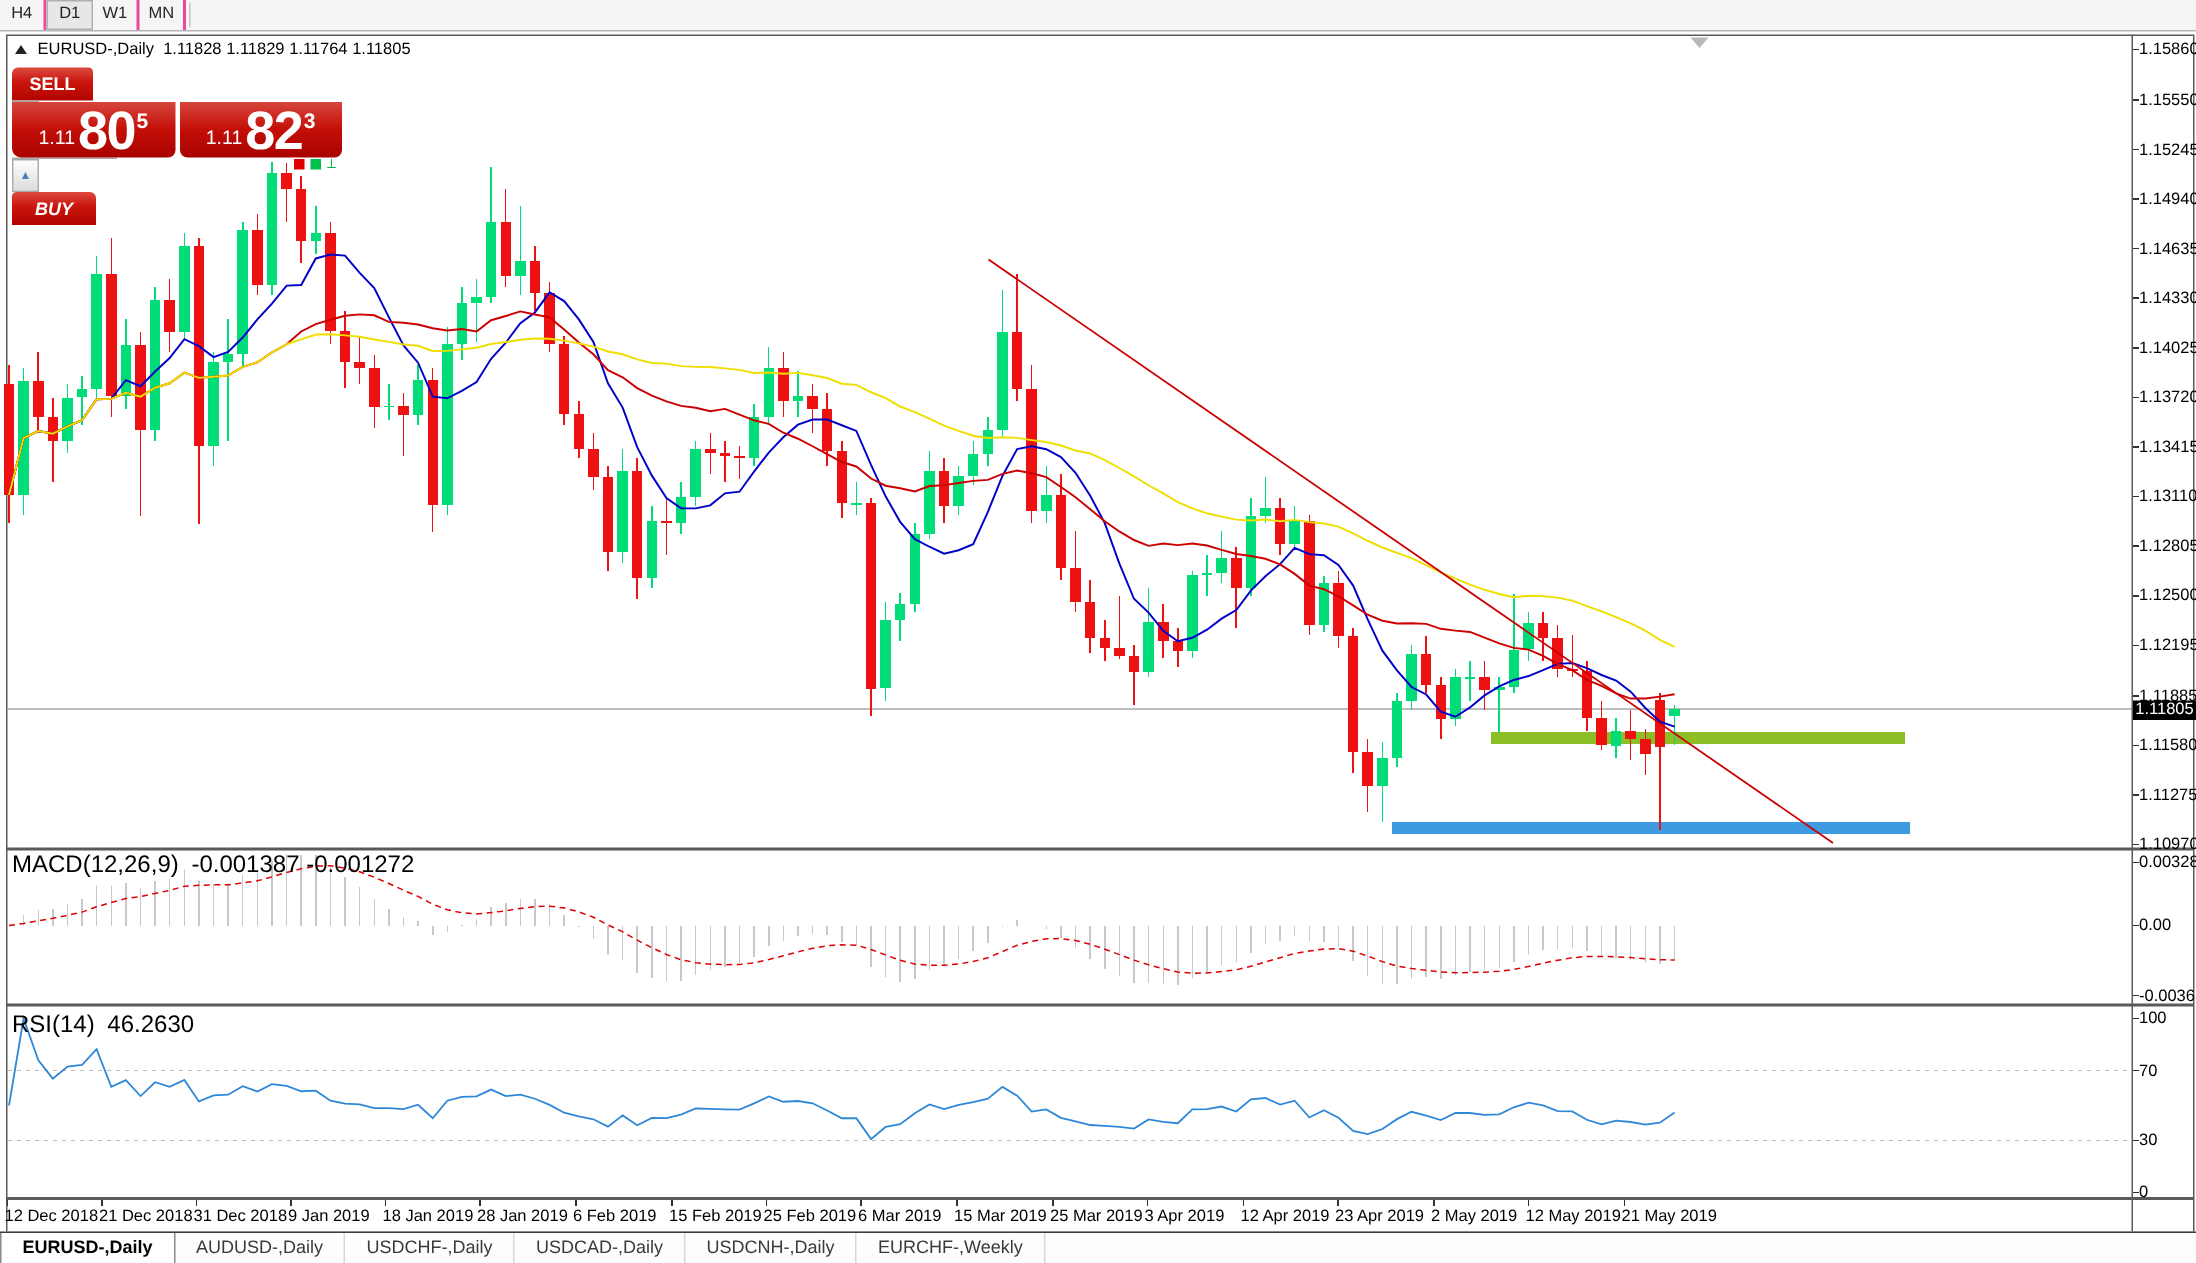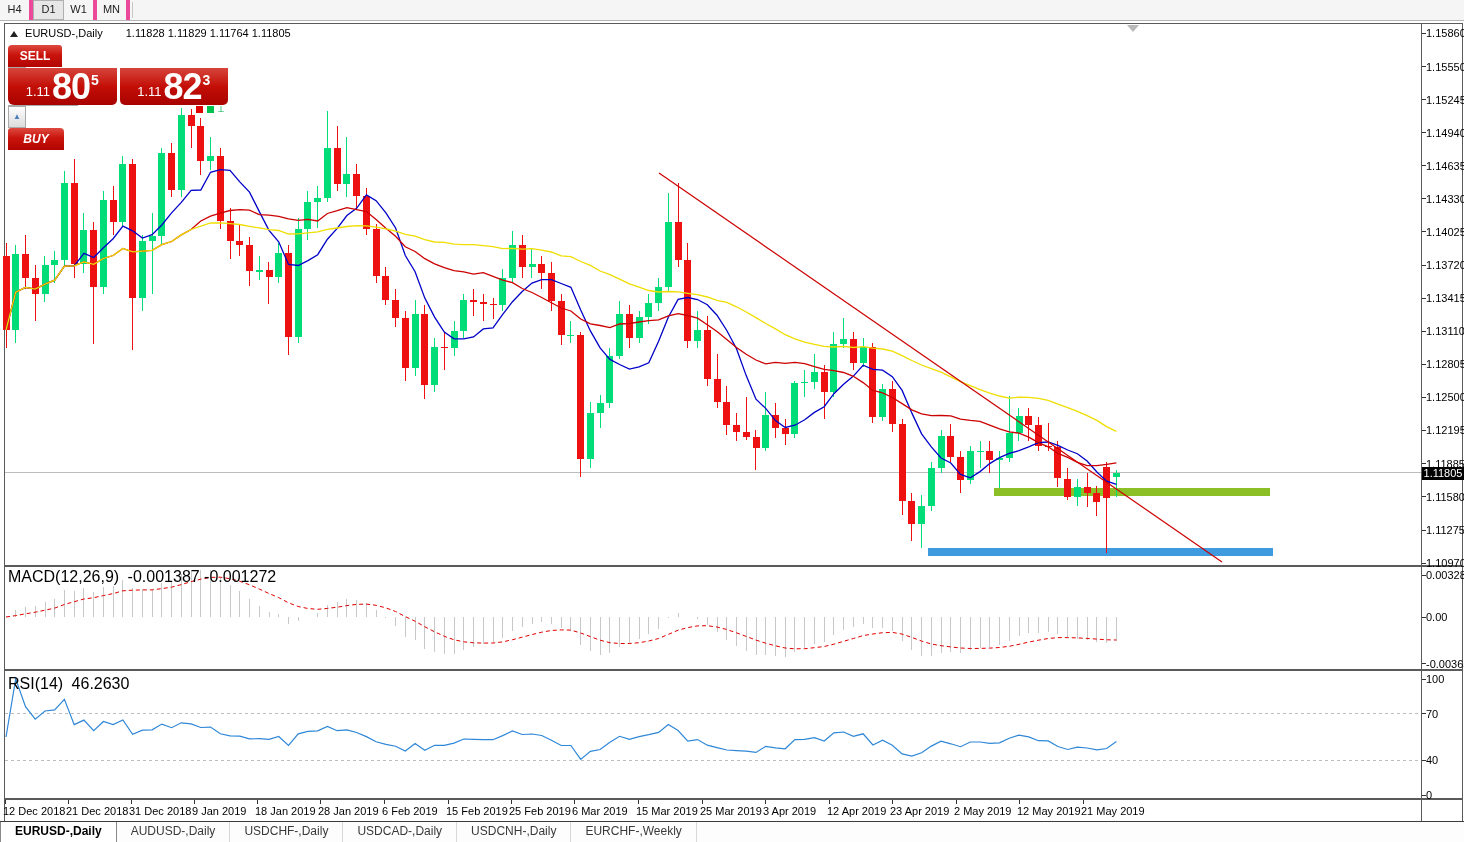--- a/index.html
+++ b/index.html
@@ -2,21 +2,21 @@
 <html><head>
 <meta charset="utf-8">
 <style>
   html,body{margin:0;padding:0;background:#fff;}
   #root{position:relative;width:1464px;height:842px;background:#fff;overflow:hidden;
         font-family:"Liberation Sans",sans-serif;-webkit-font-smoothing:antialiased;}
   
   .toolbar{position:absolute;left:0;top:0;width:1464px;height:20px;background:#f5f5f5;
            border-bottom:1px solid #b5b5b5;display:flex;align-items:stretch;z-index:6;}
   .tfbtn{width:29px;text-align:center;font-size:11px;color:#222;line-height:19px;cursor:default;
-         border-right:4px solid #ec4899;}
+         border-right:2px solid #ec4899;}
   .tfbtn.active{background:#e7e7e7;border:1px solid #b0b0b0;line-height:17px;}
   .tbsep{width:1px;background:#c6c6c6;margin:2px 2px;}
   
   .frame{position:absolute;left:4px;top:23px;width:1457px;height:797px;border:1px solid #5a5a5a;z-index:1;}
   .vaxis{position:absolute;left:1421px;top:23px;width:1px;height:798px;background:#5a5a5a;z-index:2;}
   .hdiv{position:absolute;left:4px;width:1458px;height:2px;background:#5a5a5a;z-index:2;}
   
   .title{position:absolute;left:10px;top:27px;font-size:11px;color:#000;z-index:5;white-space:nowrap;}
   .tri-up{display:inline-block;width:0;height:0;border-left:4px solid transparent;border-right:4px solid transparent;
           border-bottom:6px solid #222;margin-right:4px;}
@@ -474,21 +474,21 @@
       <line x1="829" y1="800" x2="829" y2="804" stroke="#333333"></line>
       <line x1="892" y1="800" x2="892" y2="804" stroke="#333333"></line>
       <line x1="956" y1="800" x2="956" y2="804" stroke="#333333"></line>
       <line x1="1019" y1="800" x2="1019" y2="804" stroke="#333333"></line>
       <line x1="1083" y1="800" x2="1083" y2="804" stroke="#333333"></line>
     </svg>
 
   <div class="title">
     <span class="tri-up"></span>
     <span>EURUSD-,Daily</span>
-    <span style="margin-left:20px">1.11828 1.11829 1.11764 1.11805</span>
+    <span style="margin-left:3px">1.11828 1.11829 1.11764 1.11805</span>
   </div>
 
   <div class="scrollmark"></div>
 
   <div class="ocp">
     <div class="ocp-row1">
       <div class="btn-red sellbtn">SELL</div>
       <div class="sp"></div>
       <div class="spinbtn"><span>▼</span></div>
       <input class="volbox" value="1.00" style="">
@@ -544,21 +544,21 @@
       <div class="axlbl" style="top:557px">1.10970</div>
     </div>
   <div id="macd-axis">
       <div class="axlbl" style="top:569px">0.003287</div>
       <div class="axlbl" style="top:611px">0.00</div>
       <div class="axlbl" style="top:658px">-0.003659</div>
     </div>
   <div id="rsi-axis">
       <div class="axlbl" style="top:673px">100</div>
       <div class="axlbl" style="top:708px">70</div>
-      <div class="axlbl" style="top:754px">40</div>
+      <div class="axlbl" style="top:754px">30</div>
       <div class="axlbl" style="top:789px">0</div>
     </div>
   <div id="date-axis">
       <div class="datelbl" style="left:3px">12 Dec 2018</div>
       <div class="datelbl" style="left:66px">21 Dec 2018</div>
       <div class="datelbl" style="left:129px">31 Dec 2018</div>
       <div class="datelbl" style="left:192px">9 Jan 2019</div>
       <div class="datelbl" style="left:255px">18 Jan 2019</div>
       <div class="datelbl" style="left:318px">28 Jan 2019</div>
       <div class="datelbl" style="left:382px">6 Feb 2019</div>

